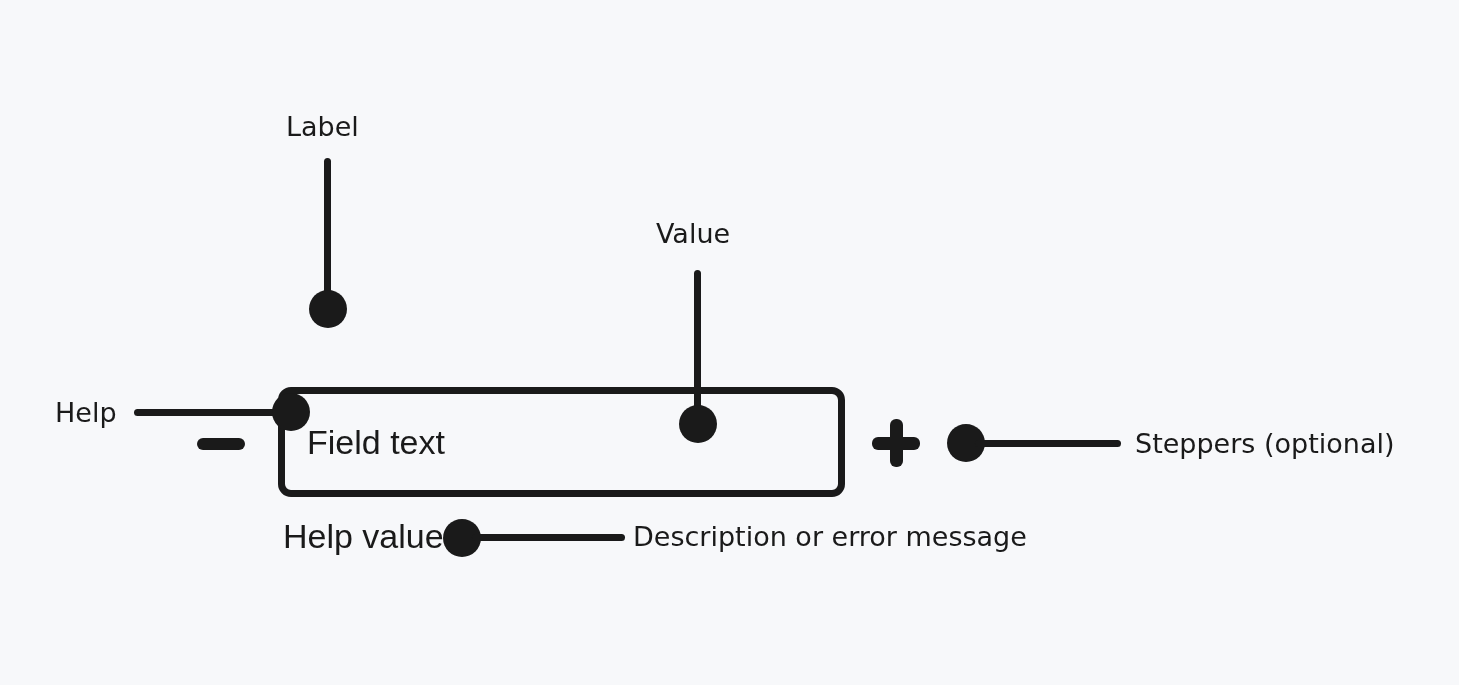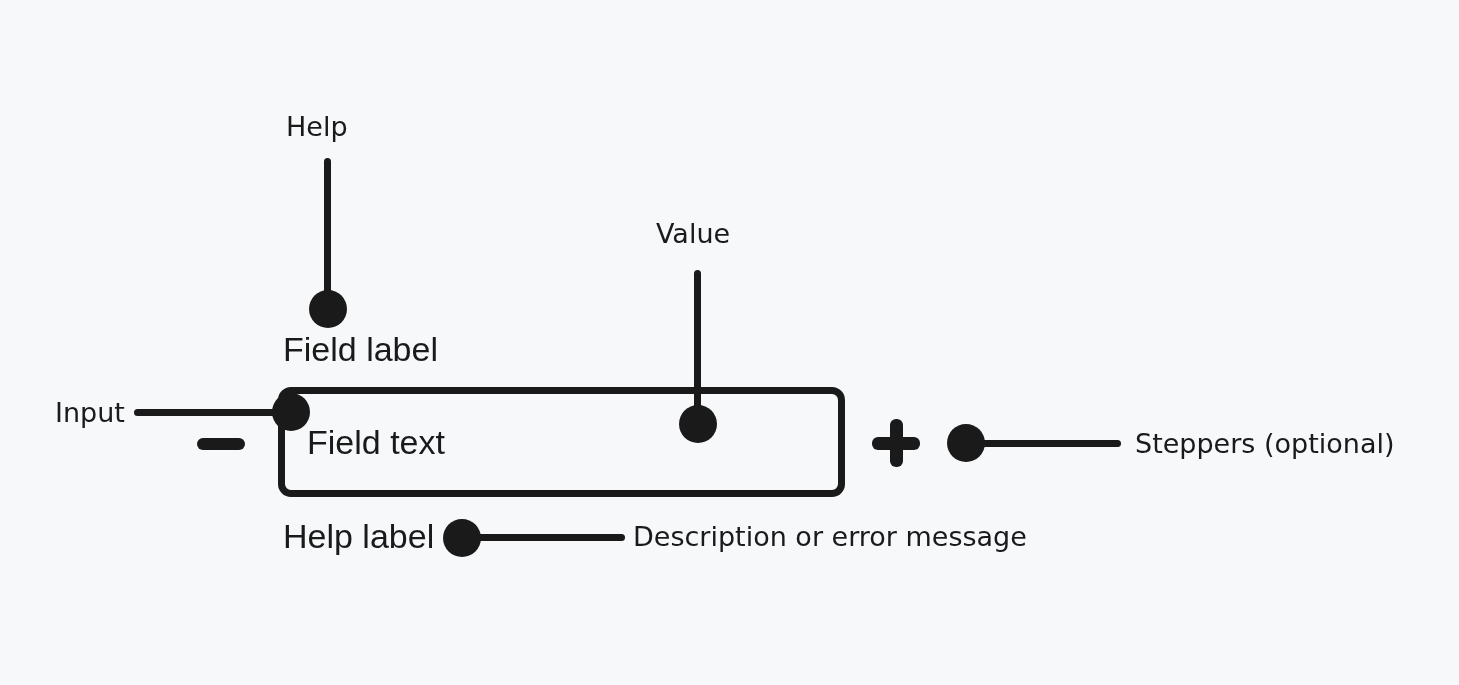--- a/index.html
+++ b/index.html
@@ -100,44 +100,43 @@
     height: 48px;
     border-radius: 6px;
     background: #1a1a1a;
   }
 </style>
 </head>
 <body>
 
 <div id="diagram">
 
-  <div class="abs ui-text" style="left:283px; top:330px;">Field label</div>
 
   <div class="abs input-box"></div>
 
   <div class="abs ui-text" style="left:307px; top:423px;">Field text</div>
 
   <div class="abs minus-bar"></div>
 
   <div class="abs plus-wrap">
     <div class="bar-h"></div>
     <div class="bar-v"></div>
   </div>
 
-  <div class="abs ui-text" style="left:283px; top:517px;">Help label</div>
+  <div class="abs ui-text" style="left:283px; top:517px;">Help value</div>
 
-  <div class="abs ann-text" style="left:286px; top:111px;">Help</div>
+  <div class="abs ann-text" style="left:286px; top:111px;">Label</div>
   <div class="abs v-line" style="left:324px; top:158px; height:151px;"></div>
   <div class="abs dot" style="left:309px; top:290px;"></div>
 
   <div class="abs ann-text" style="left:656px; top:218px;">Value</div>
   <div class="abs v-line" style="left:694px; top:270px; height:154px;"></div>
   <div class="abs dot" style="left:679px; top:405px;"></div>
 
-  <div class="abs ann-text" style="left:55px; top:397px;">Input</div>
+  <div class="abs ann-text" style="left:55px; top:397px;">Help</div>
   <div class="abs h-line" style="left:134px; top:409px; width:150px;"></div>
   <div class="abs dot" style="left:272px; top:393px;"></div>
 
   <div class="abs dot" style="left:947px; top:424px;"></div>
   <div class="abs h-line" style="left:975px; top:440px; width:146px;"></div>
   <div class="abs ann-text" style="left:1127px; top:428px;margin-left:8px;">Steppers (optional)</div>
 
   <div class="abs dot" style="left:443px; top:519px;"></div>
   <div class="abs h-line" style="left:472px; top:534px; width:153px;"></div>
   <div class="abs ann-text" style="left:633px; top:521px;">Description or error message</div>

